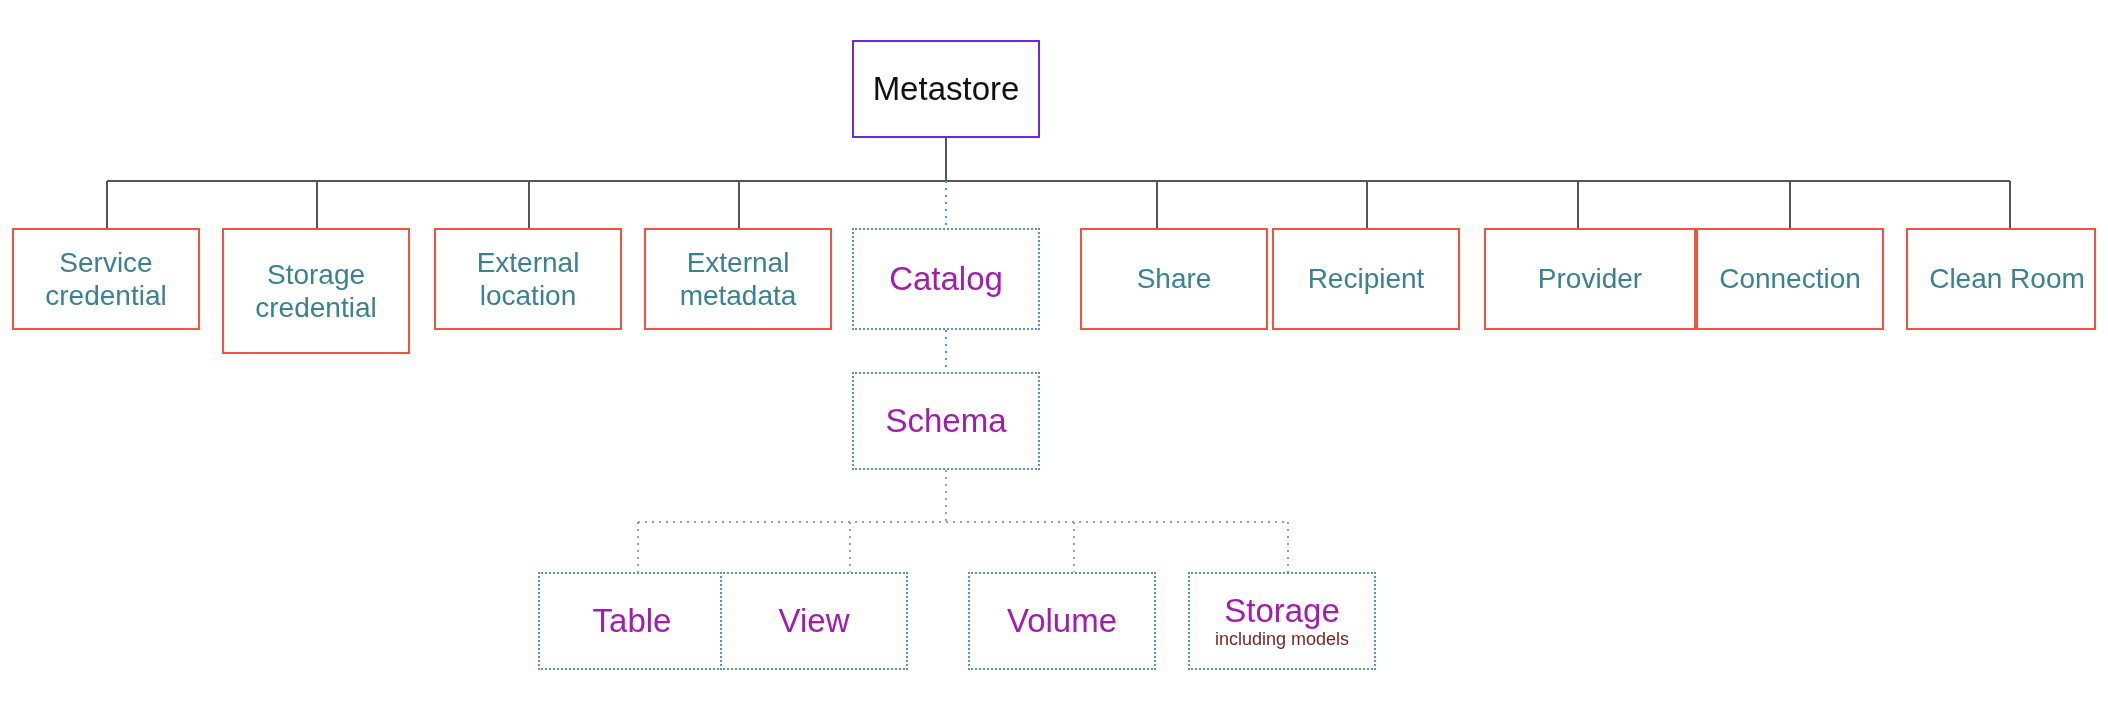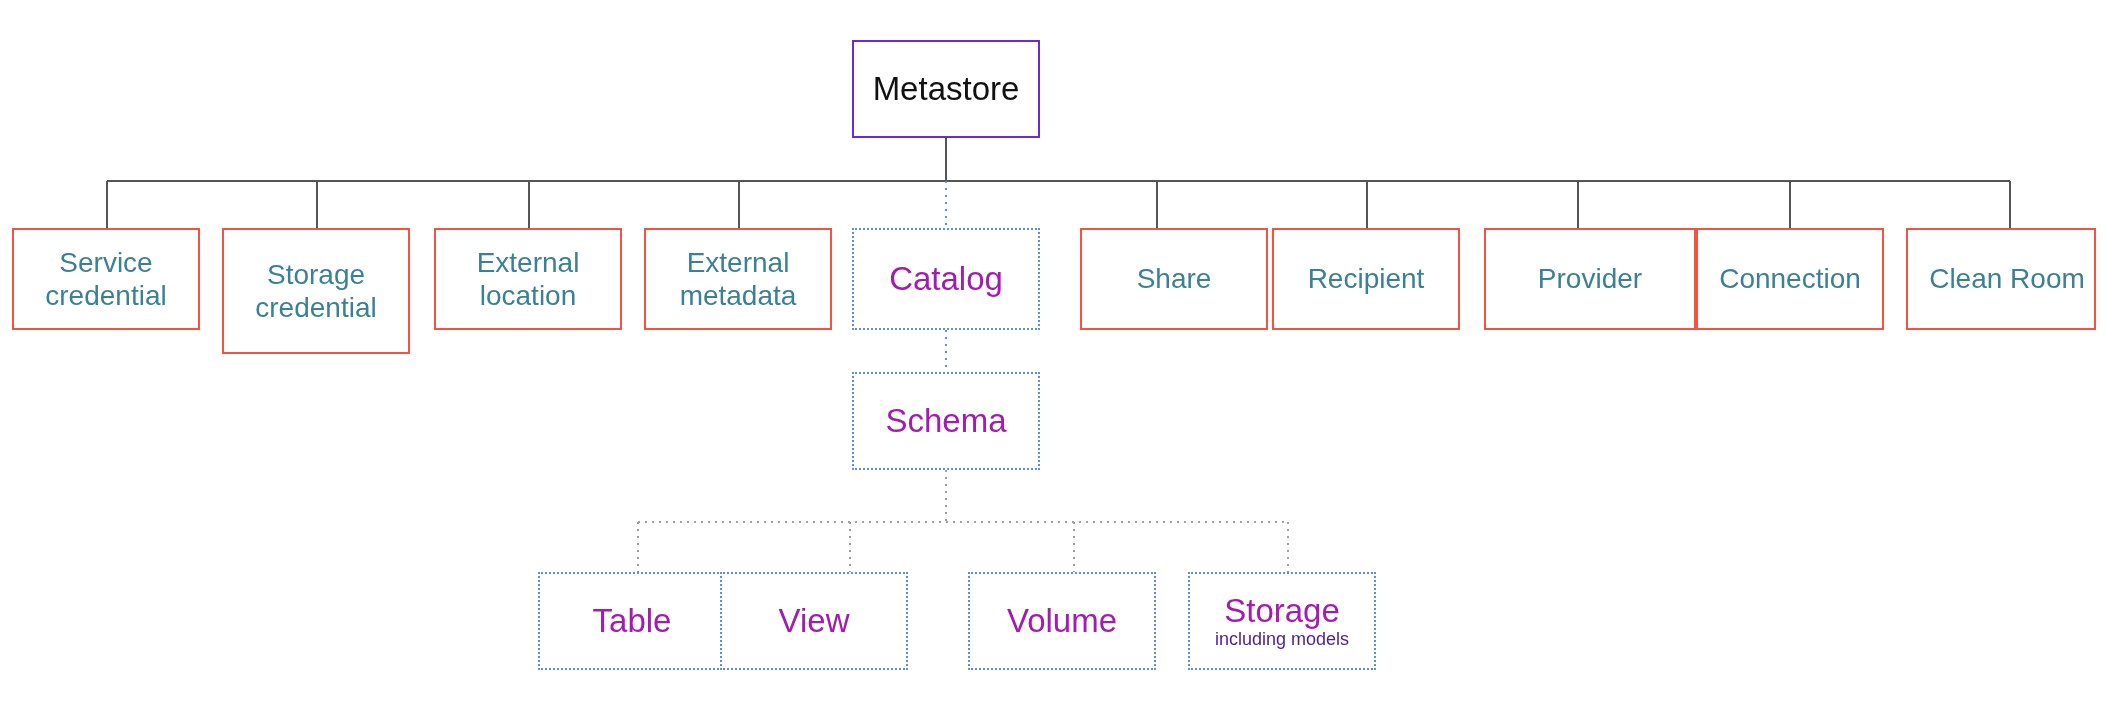--- a/index.html
+++ b/index.html
@@ -65,21 +65,21 @@
     color: #a21caf;
     font-size: 33px;
   }
 
   .label {
     display: block;
     white-space: pre-line;
   }
   .sublabel {
     display: block;
-    color: #4c1d95;
+    color: #7f1d1d;
     font-size: 18px;
     margin-top: -2px;
   }
 </style>
 </head>
 <body>
 
 <div id="canvas">
 
   <svg id="wires" viewBox="0 0 2108 706" preserveAspectRatio="none">

